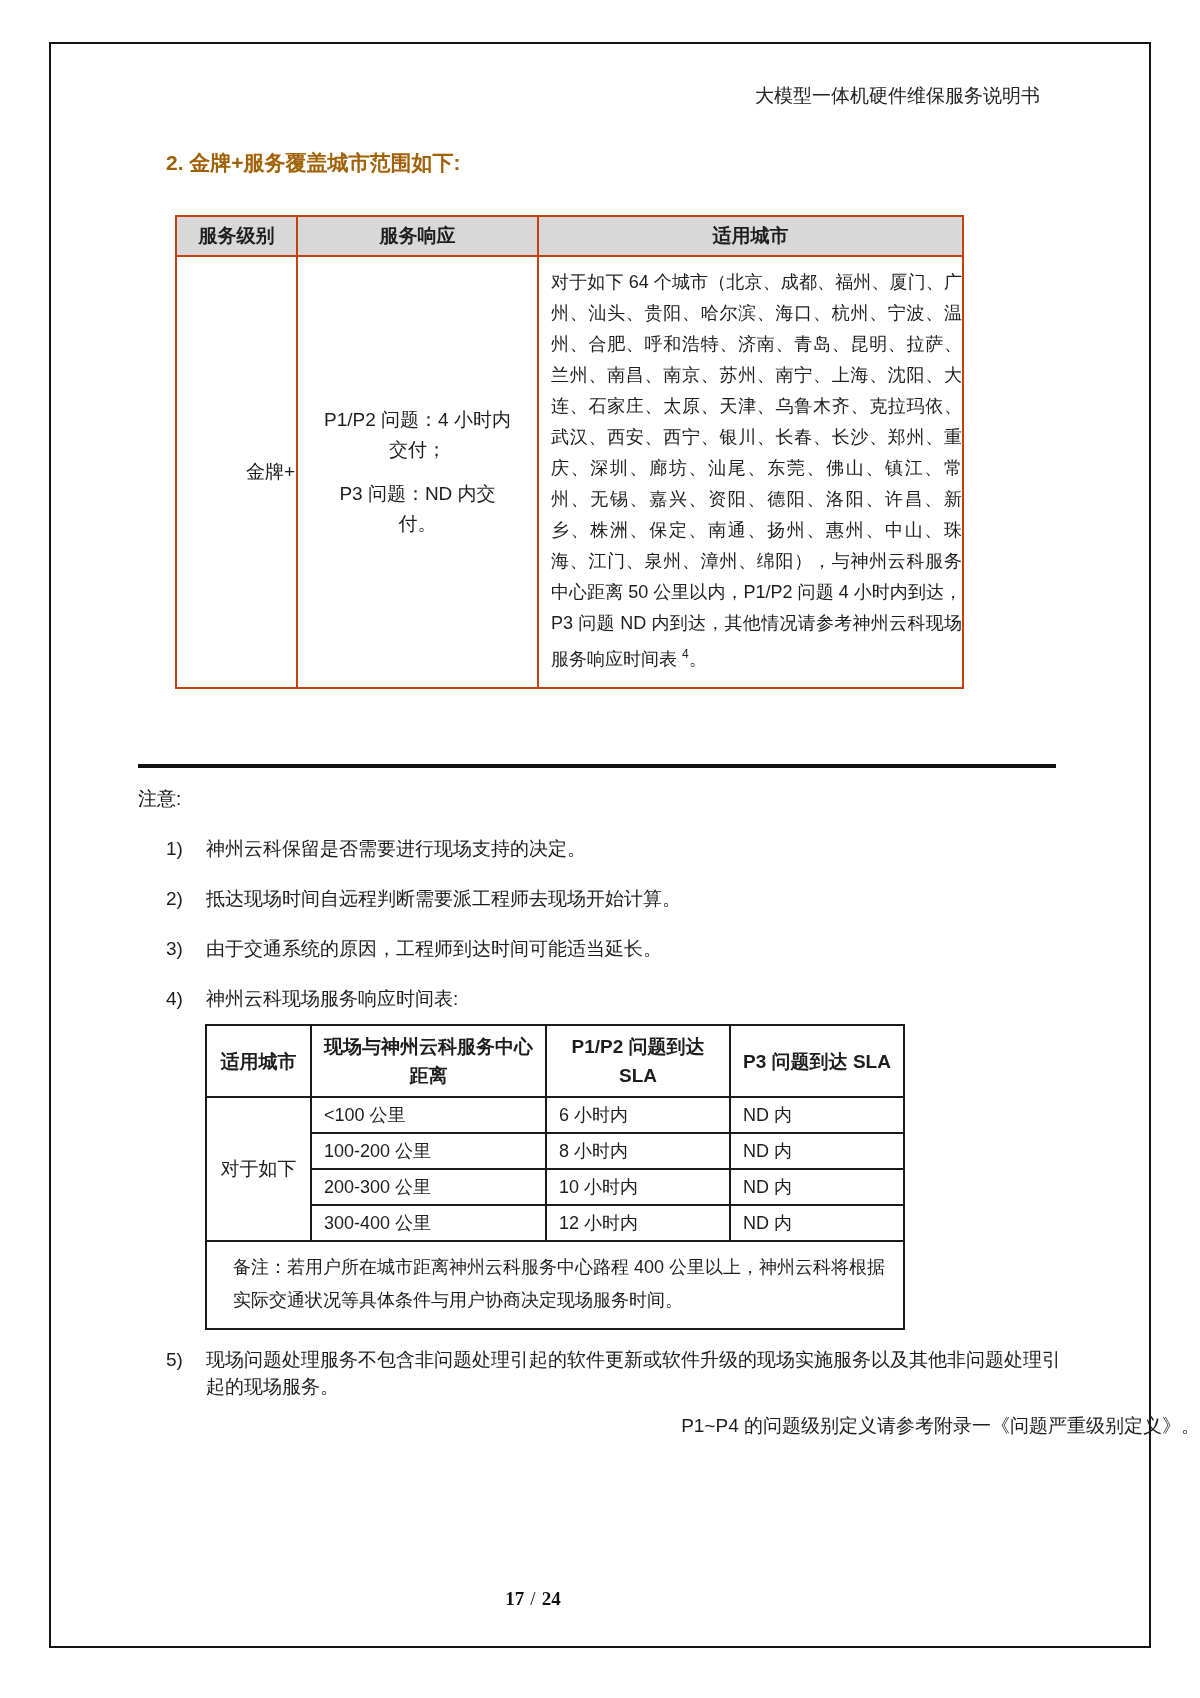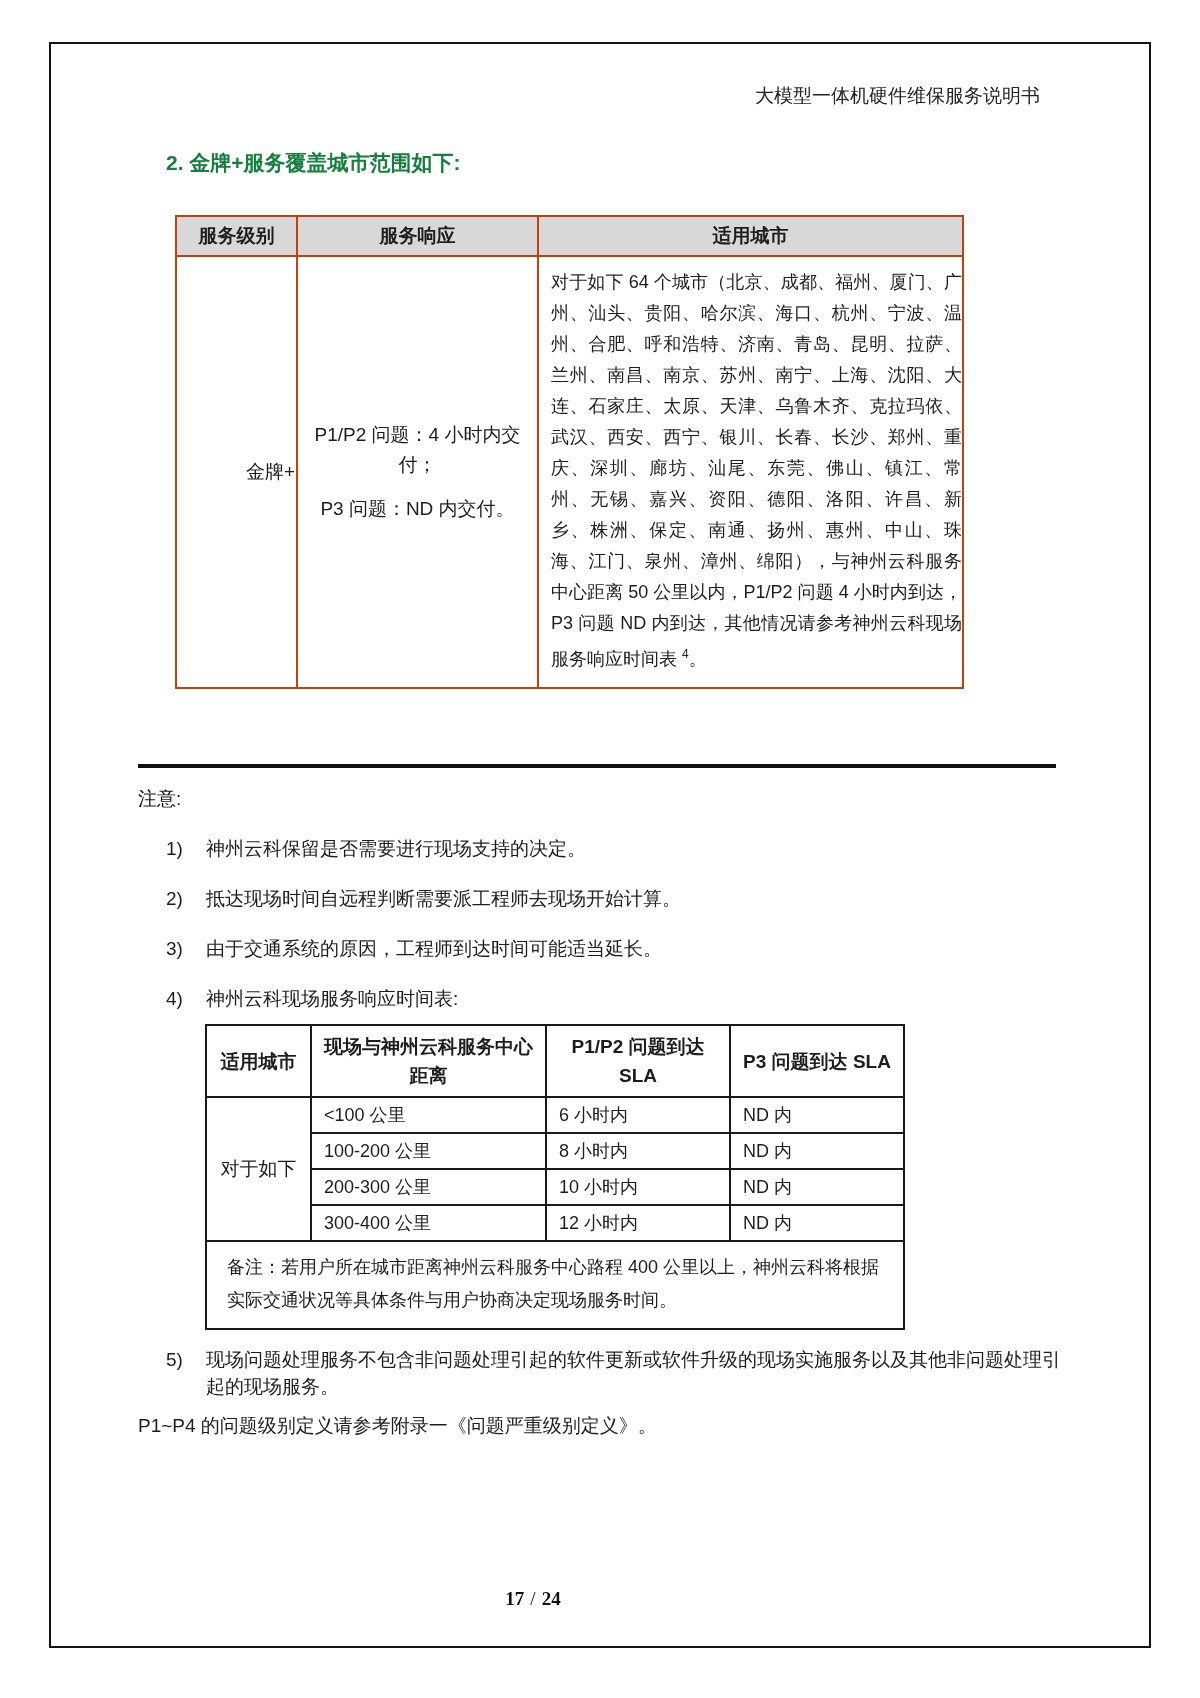--- a/index.html
+++ b/index.html
@@ -21,37 +21,37 @@
 
   .doc-header {
     margin:83px 160px 0 0;
     text-align:right;
     font-family:"Liberation Serif", serif;
     font-size:19px;
     color:#222;
   }
   .section-heading {
     margin:40px 0 0 166px;
-    font-size:21px; font-weight:bold; color:#15803d;
+    font-size:21px; font-weight:bold; color:#a16207;
   }
 
   
   table { border-collapse:collapse; }
   .t1 {
     margin:38px 0 0 175px;
     width:787px; table-layout:fixed;
   }
   .t1 th, .t1 td { border:2px solid #c2410c; vertical-align:middle; }
   .t1 th {
     background:#d8d8d8;
     font-size:19px; font-weight:bold;
     height:38px; padding:0; text-align:center;
   }
   .t1 .c1 { text-align:right; font-size:19px; }
-  .t1 .c2 { text-align:center; font-size:19px; padding:10px 14px; }
+  .t1 .c2 { text-align:center; font-size:19px; padding:10px 24px; }
   .t1 .c2 p { margin:14px 0; line-height:30px; }
   .t1 .c3 {
     font-size:18px; line-height:31px;
     padding:10px 0 12px 12px;
     text-align:justify; text-justify:inter-ideograph;
     vertical-align:top;
   }
   .t1 .c3 sup { font-size:12px; }
 
   
@@ -72,24 +72,24 @@
     margin:12px 0 0 205px;
     width:698px; table-layout:fixed;
   }
   .t2 th, .t2 td { border:2px solid #1a1a1a; vertical-align:middle; }
   .t2 th {
     font-size:19px; font-weight:bold; text-align:center;
     padding:6px 8px; line-height:29px; background:#fff;
   }
   .t2 td { font-size:18px; padding:4px 12px; height:26px; }
   .t2 td.city { text-align:center; font-size:19px; }
-  .t2 td.remark { line-height:33px; padding:9px 13px 11px 20px; font-size:18px; }
+  .t2 td.remark { line-height:33px; padding:9px 13px 11px 26px; font-size:18px; }
 
   .note5 { margin-top:16px; }
-  .closing { margin:12px 0 0 138px; font-size:19px; line-height:27px; }
+  .closing { margin:12px 0 0 138px; font-size:19px; line-height:27px;text-align:right; }
 
   .page-footer {
     position:absolute; top:1588px; left:0; width:1066px;
     text-align:center;
     font-family:"Liberation Serif", serif;
     font-size:19px; font-weight:bold; color:#111;
   }
   .page-footer .sep { font-weight:normal; padding:0 6px; }
 </style>
 </head>

